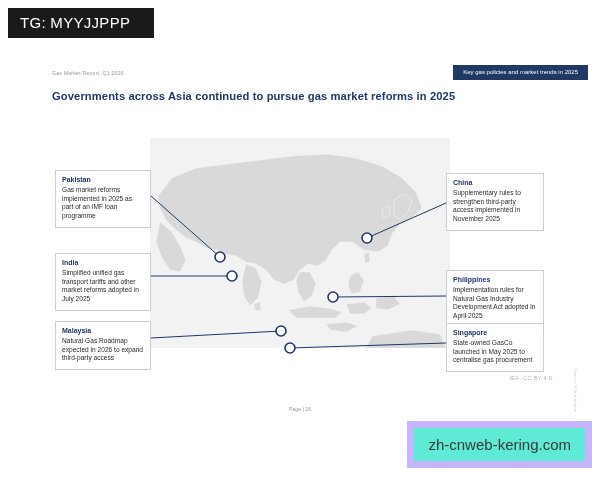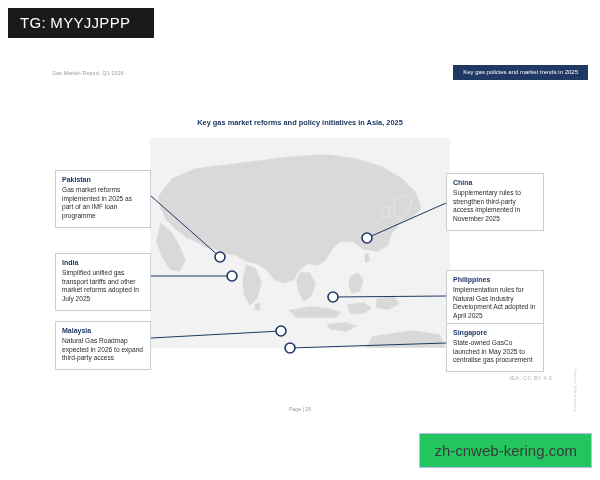--- a/index.html
+++ b/index.html
@@ -24,25 +24,25 @@
     color: #ffffff;
     font-size: 15px;
     padding: 6px 24px 7px 12px;
     letter-spacing: .3px;
     z-index: 50;
   }
   .wm-br {
     position: absolute;
     right: 8px;
     bottom: 12px;
-    background: #22c55e;
+    background: #5eead4;
     color: #3a3a3a;
     font-size: 15px;
     padding: 8px 14px;
-    border: 1px solid #c4b5fd;
+    border: 7px solid #c4b5fd;
     z-index: 50;
   }
 
   
   .slide {
     position: absolute;
     left: 0;
     top: 38px;
     width: 600px;
     height: 400px;
@@ -179,21 +179,21 @@
 </head>
 <body>
 
 <div class="wm-tl">TG: MYYJJPPP</div>
 <div class="wm-br">zh-cnweb-kering.com</div>
 
 <div class="slide">
 
   <div class="slide-header">Gas Market Report, Q1 2026</div>
   <div class="ribbon">Key gas policies and market trends in 2025</div>
-  <div class="slide-subtitle">Key gas market reforms and policy initiatives in Asia, 2025</div>
+  <div class="slide-title">Governments across Asia continued to pursue gas market reforms in 2025</div>
 
   <div class="map-wrap">
     <div class="map-bg"></div>
     <svg class="map-svg" viewBox="0 0 300 210">
       <g fill="#d9d9d9" stroke="#f2f2f2" stroke-width="0.6">
 
         <path d="M8,58 L22,40 L46,30 L78,26 L110,22 L142,18 L176,16 L206,20 L232,28 L252,40
                  L266,54 L272,70 L262,80 L250,86 L242,96 L238,108 L228,114 L214,112 L202,104
                  L190,104 L182,112 L176,122 L168,128 L158,126 L150,132 L144,142 L134,146
                  L124,142 L116,132 L106,126 L96,124 L86,118 L76,116 L66,112 L56,110 L46,104

